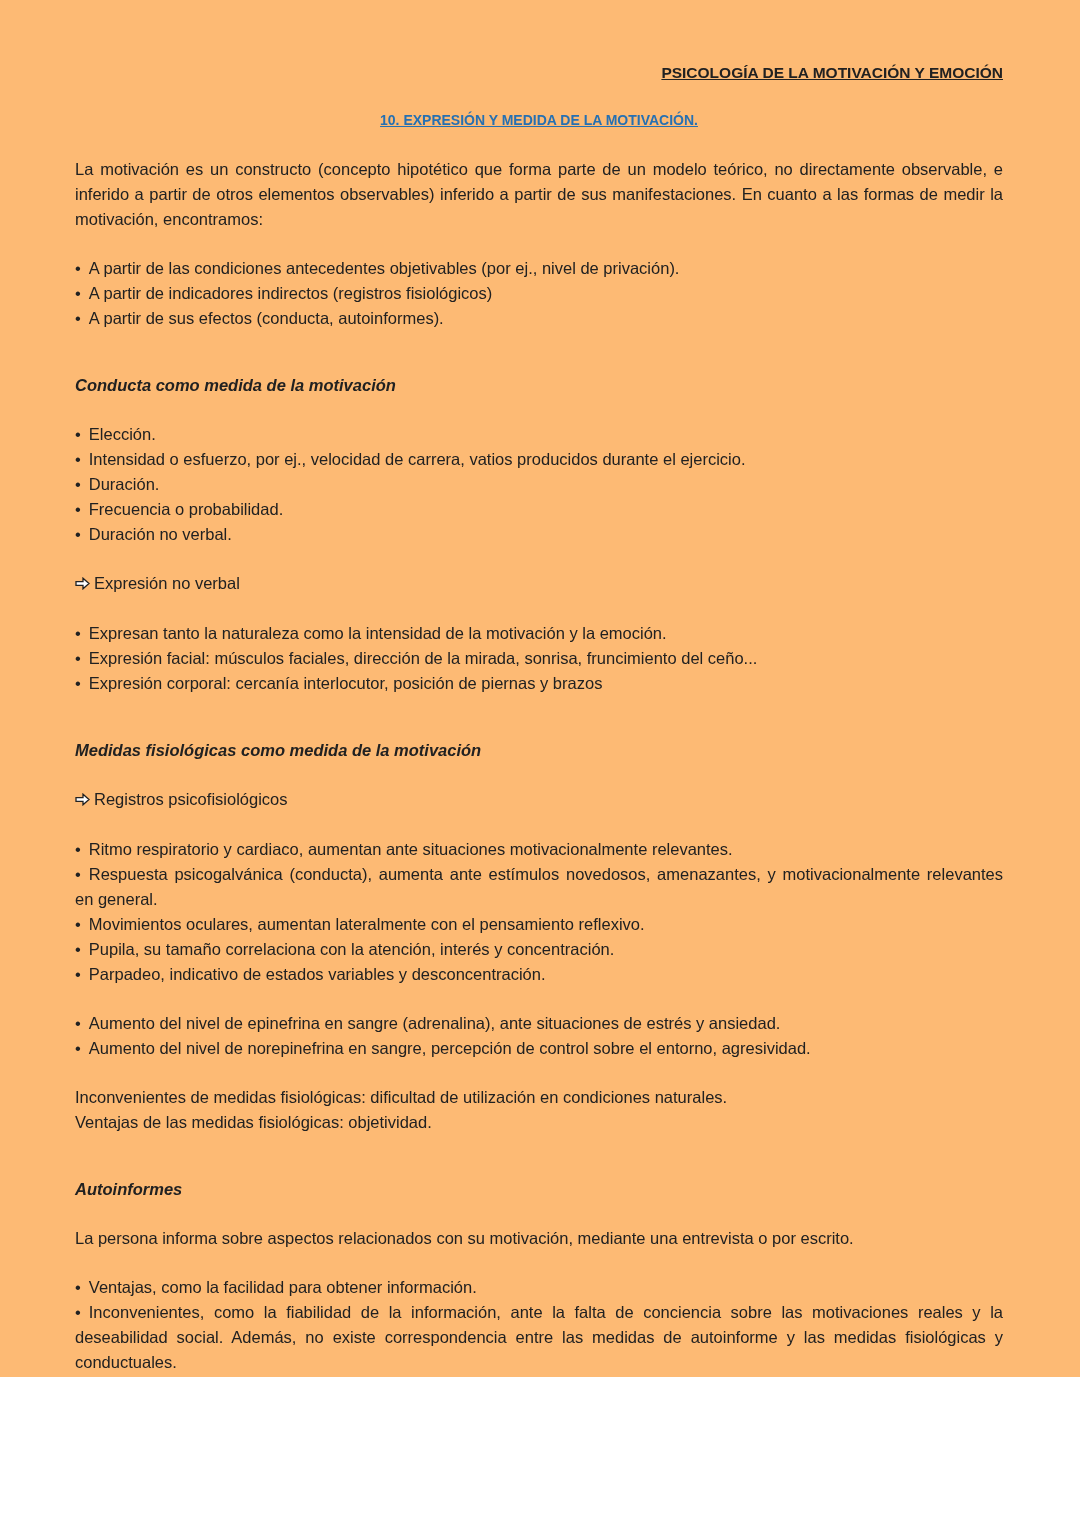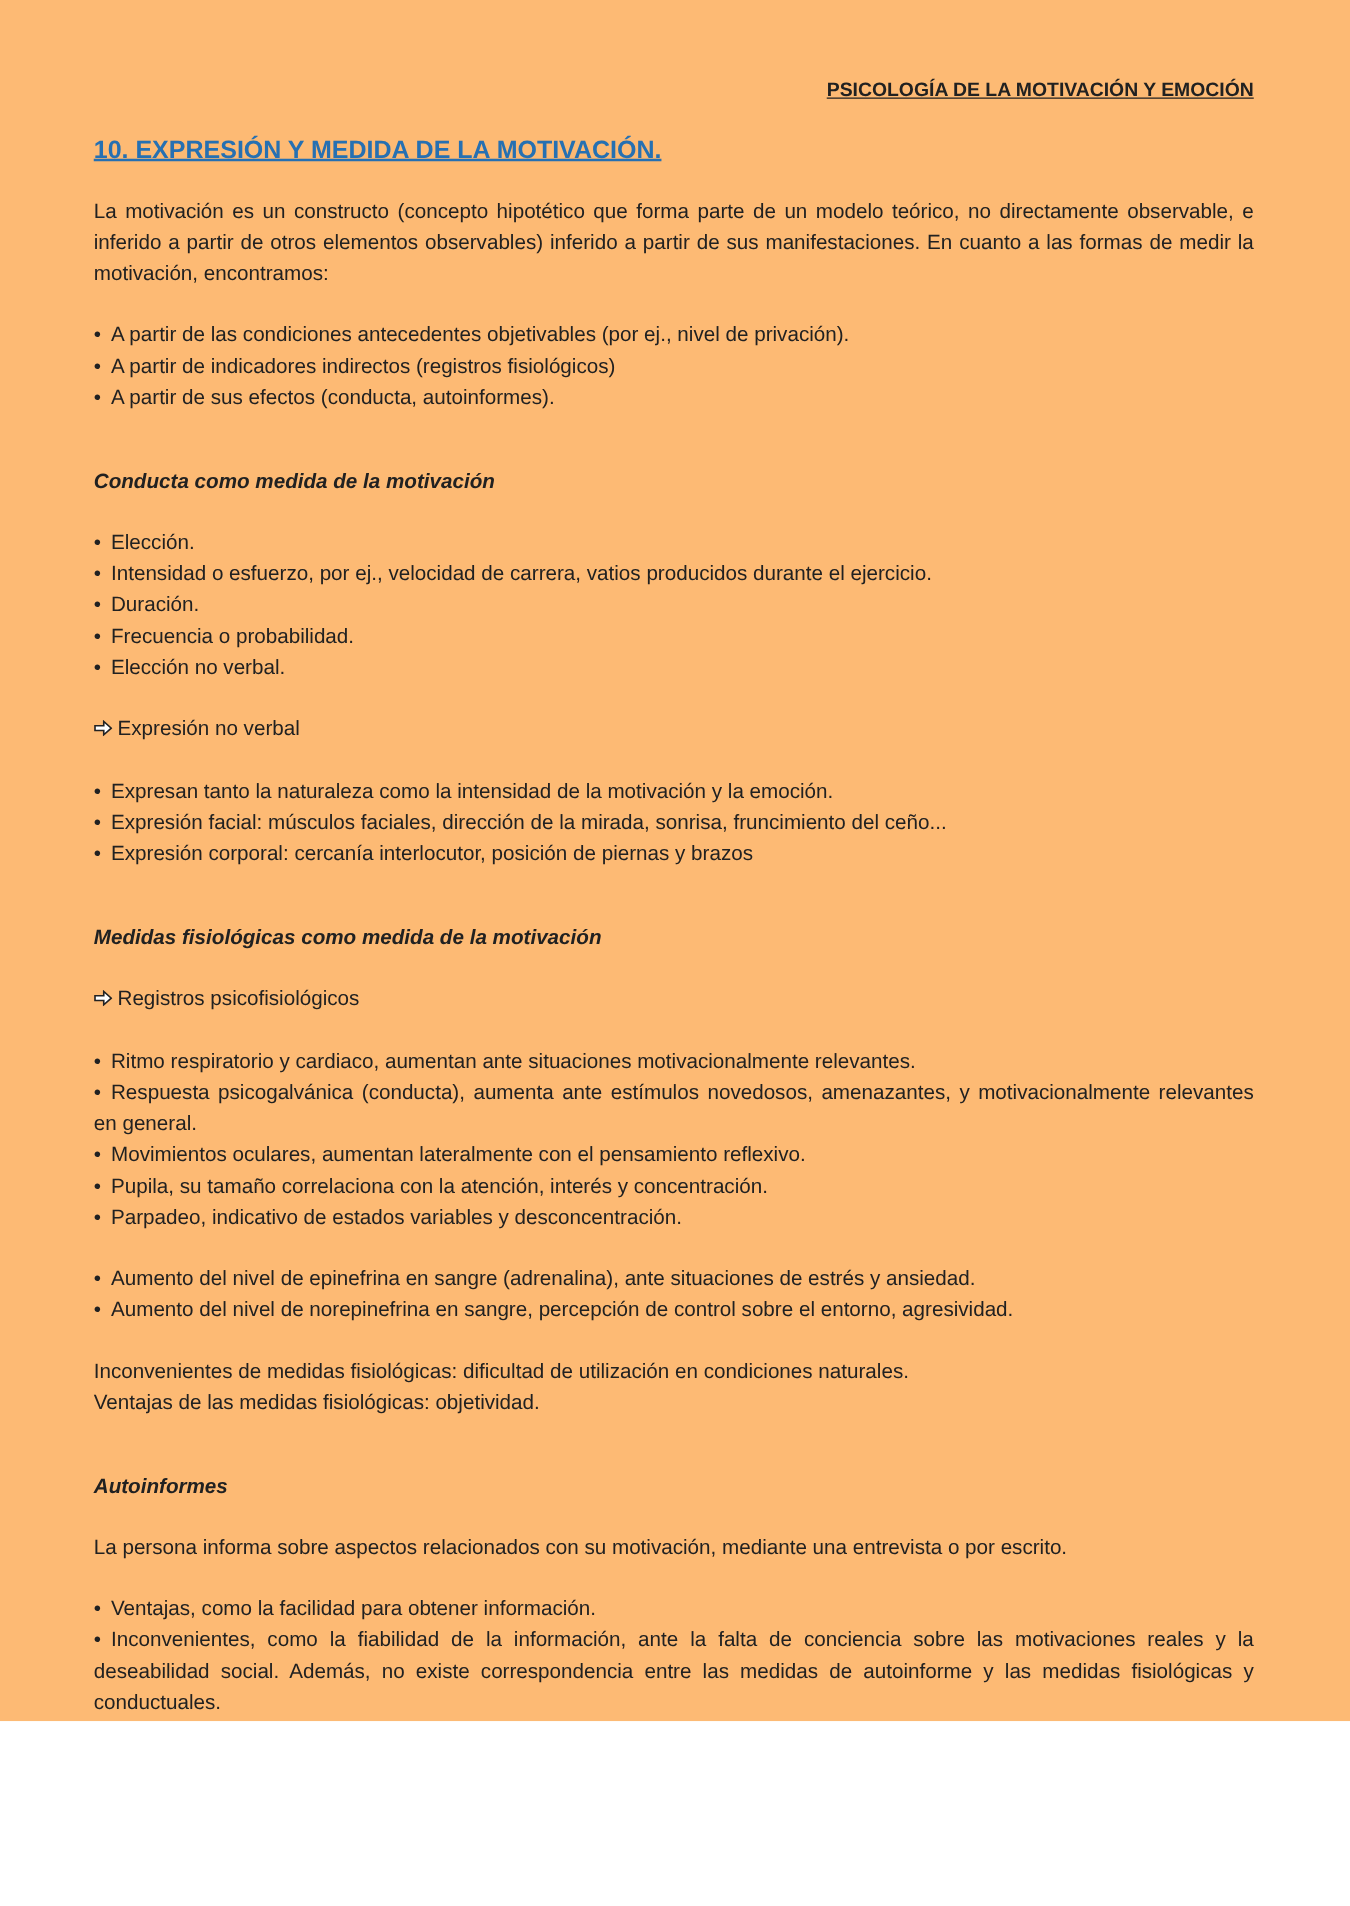--- a/index.html
+++ b/index.html
@@ -20,22 +20,23 @@
   .doc-header {
     text-align: right;
     font-weight: bold;
     font-size: 15.5px;
     line-height: 21px;
   }
   .doc-header .u { text-decoration: underline; }
   .doc-title {
     color: #2670B2;
     font-weight: bold;
-    font-size: 20px;
+    font-size: 14px;
     line-height: 26px;
+    text-align: center;
   }
   .doc-title .u { text-decoration: underline; }
   .para { text-align: justify; }
   .subheading { font-weight: bold; font-style: italic; margin-top: 42px; }
   .list .li { text-align: justify; }
   .bm::before { content: "\2022"; }
   .bm { display: inline; padding-right: 8px; }
   .arrow-item { }
   .arrow-icon { display: inline-block; vertical-align: -1px; margin-right: 4px; }
   .tight-lines div { text-align: left; }
@@ -67,21 +68,21 @@
   </div>
 
   <div class="block subheading">Conducta como medida de la motivación</div>
 
 
   <div class="block list">
     <div class="li"><span class="bm"></span><span>Elección.</span></div>
     <div class="li"><span class="bm"></span><span>Intensidad o esfuerzo, por ej., velocidad de carrera, vatios producidos durante el ejercicio.</span></div>
     <div class="li"><span class="bm"></span><span>Duración.</span></div>
     <div class="li"><span class="bm"></span><span>Frecuencia o probabilidad.</span></div>
-    <div class="li"><span class="bm"></span><span>Elección no verbal.</span></div>
+    <div class="li"><span class="bm"></span><span>Duración no verbal.</span></div>
   </div>
 
   <div class="block arrow-item">
     <span class="arrow-icon"><svg width="15" height="13" viewBox="0 0 15 13">
           <path d="M1 4.6 H8 V1.2 L14 6.5 L8 11.8 V8.4 H1 Z" fill="#ffffff" stroke="#222222" stroke-width="1.3" stroke-linejoin="miter"></path>
         </svg></span><span>Expresión no verbal</span>
   </div>
 
   <div class="block list">
     <div class="li"><span class="bm"></span><span>Expresan tanto la naturaleza como la intensidad de la motivación y la emoción.</span></div>

